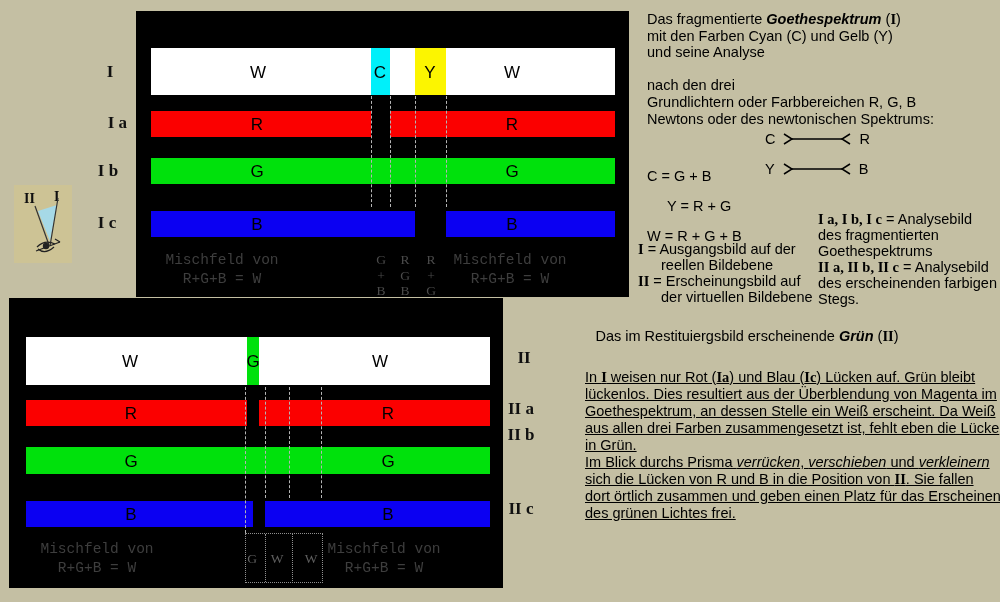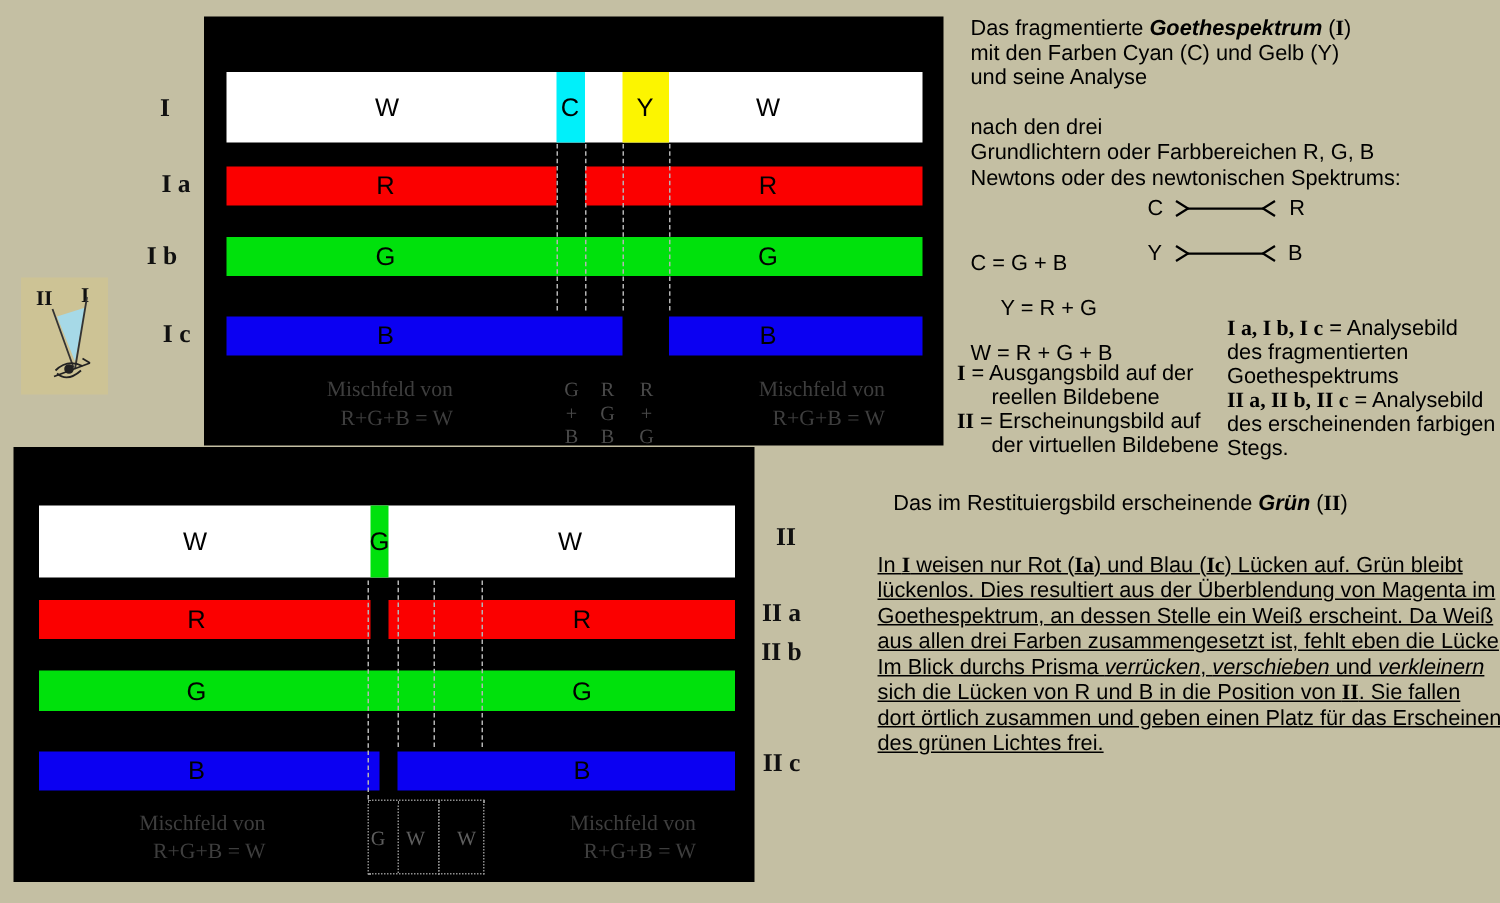--- a/index.html
+++ b/index.html
@@ -4,21 +4,21 @@
 <style>
   html,body{margin:0;padding:0;}
   #canvas{position:relative;width:1000px;height:602px;background:#c4bfa3;overflow:hidden;
           font-family:"Liberation Sans",sans-serif;color:#000;}
   .panel{position:absolute;background:#000;}
   #panel1{left:136px;top:11px;width:493px;height:286px;}
   #panel2{left:9px;top:298px;width:494px;height:290px;}
   .bar,.seg,.stripe{position:absolute;}
   .bar-label{position:absolute;top:50%;transform:translate(-50%,-50%);font-size:17px;color:#000;line-height:1;}
   .vline{position:absolute;width:0;border-left:1px dashed #b4b4b4;}
-  .mischfeld{position:absolute;width:160px;text-align:right;font-family:Liberation Serif, serif;
+  .mischfeld{position:absolute;width:160px;text-align:center;font-family:Liberation Mono, monospace;
              font-size:14.5px;line-height:19px;color:#3e3e3e;}
   .stack{position:absolute;width:24px;text-align:center;font-family:"Liberation Serif",serif;
          font-size:13.5px;line-height:15.5px;color:#4a4a4a;}
   .stack span{display:block;}
   .dotbox{position:absolute;border:1px dotted #8f8f8f;}
   .dotdiv{position:absolute;top:0;bottom:0;border-left:1px dotted #8f8f8f;}
   .boxletter{position:absolute;transform:translateX(-50%);font-family:"Liberation Serif",serif;
              font-size:13.5px;color:#5e5e5e;}
   .rlabel{position:absolute;font-family:"Liberation Serif",serif;font-weight:bold;
           font-size:17px;color:#101010;text-align:center;line-height:1;}
@@ -35,21 +35,21 @@
   #prism-icon{position:absolute;left:14px;top:185px;width:58px;height:78px;background:#cdc395;}
 </style>
 </head>
 <body>
 
 <div id="canvas">
 
   <div class="rlabel" style="left:95px;top:63px;width:30px;">I</div>
   <div class="rlabel" style="left:87px;top:114px;width:40px;text-align:right;">I a</div>
   <div class="rlabel" style="left:88px;top:162px;width:40px;">I b</div>
-  <div class="rlabel" style="left:87px;top:214px;width:40px;text-align:right;">I c</div>
+  <div class="rlabel" style="left:87px;top:214px;width:40px;">I c</div>
 
   <div id="panel1" class="panel">
 
     <div class="bar" style="left:15px;top:37px;width:464px;height:47px;background:#ffffff;">
       <div class="stripe" style="left:220px;top:0;width:19px;height:47px;background:#00f0fa;"></div>
       <div class="stripe" style="left:264px;top:0;width:31px;height:47px;background:#fcf500;"></div>
       <span class="bar-label" style="left:107px;">W</span>
       <span class="bar-label" style="left:229px;">C</span>
       <span class="bar-label" style="left:279px;">Y</span>
       <span class="bar-label" style="left:361px;">W</span>
@@ -226,19 +226,20 @@
     </div>
 
   <div class="tblock" id="heading2">
       <div class="tline"><span class="seg-n">Das im Restituiergsbild erscheinende </span><span class="seg-bi">Grün</span><span class="seg-n"> (</span><span class="seg-r">II</span><span class="seg-n">)</span></div>
     </div>
   <div class="tblock para" style="left:585px;top:369px;">
       <div class="tline"><span class="seg-n">In </span><span class="seg-r">I</span><span class="seg-n"> weisen nur Rot (</span><span class="seg-r">Ia</span><span class="seg-n">) und Blau (</span><span class="seg-r">Ic</span><span class="seg-n">) Lücken auf. Grün bleibt</span></div>
       <div class="tline"><span class="seg-n">lückenlos. Dies resultiert aus der Überblendung von Magenta im</span></div>
       <div class="tline"><span class="seg-n">Goethespektrum, an dessen Stelle ein Weiß erscheint. Da Weiß</span></div>
       <div class="tline"><span class="seg-n">aus allen drei Farben zusammengesetzt ist, fehlt eben die Lücke</span></div>
+      <div class="tline"><span class="seg-n">in Grün.</span></div>
       <div class="tline"><span class="seg-n">Im Blick durchs Prisma </span><span class="seg-i">verrücken</span><span class="seg-n">, </span><span class="seg-i">verschieben</span><span class="seg-n"> und </span><span class="seg-i">verkleinern</span></div>
       <div class="tline"><span class="seg-n">sich die Lücken von R und B in die Position von </span><span class="seg-r">II</span><span class="seg-n">. Sie fallen</span></div>
       <div class="tline"><span class="seg-n">dort örtlich zusammen und geben einen Platz für das Erscheinen</span></div>
       <div class="tline"><span class="seg-n">des grünen Lichtes frei.</span></div>
     </div>
 
 </div>
 
 </body></html>

